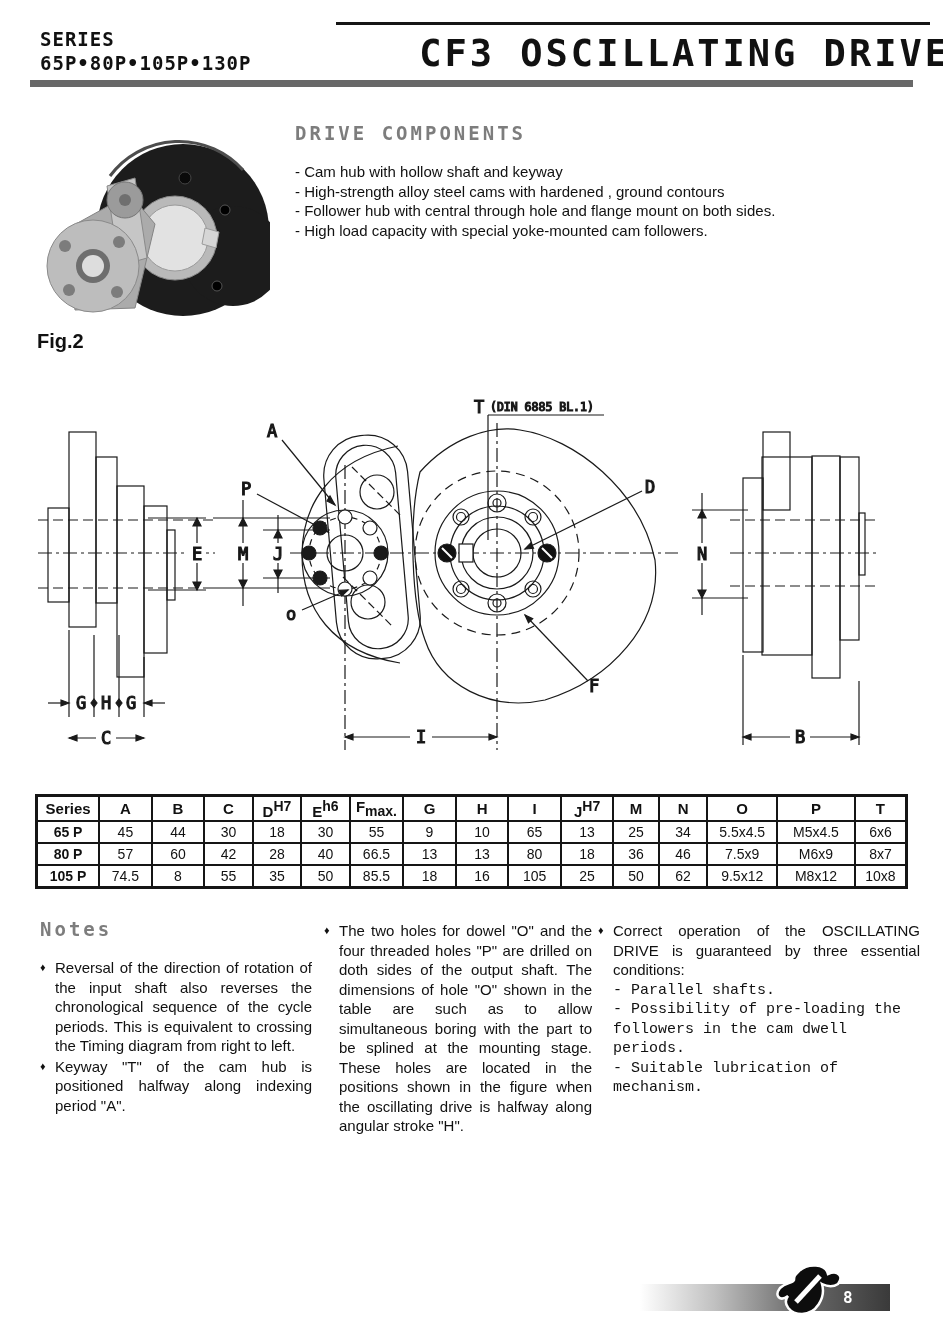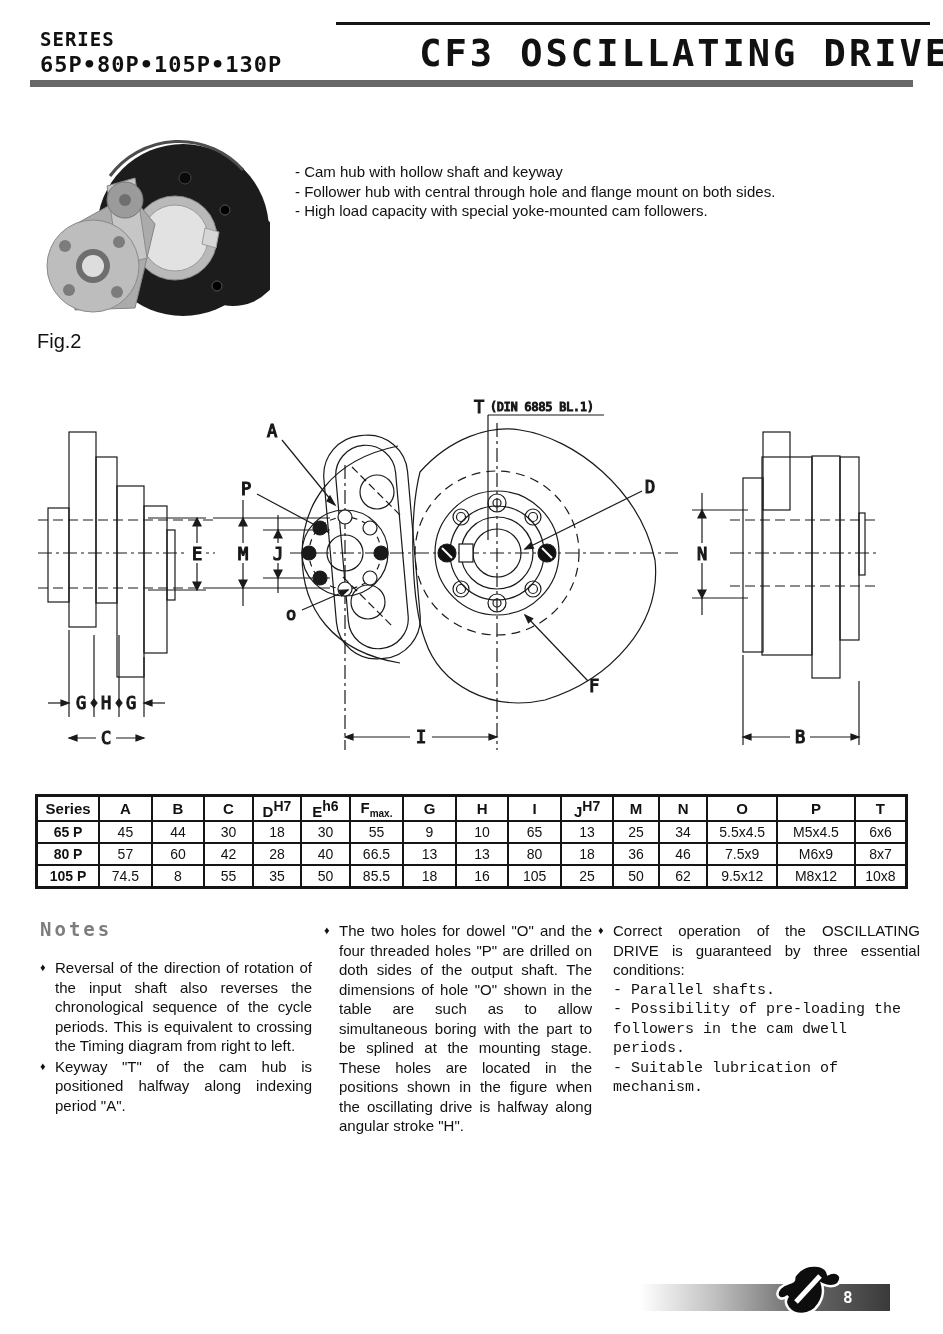--- a/index.html
+++ b/index.html
@@ -2,53 +2,53 @@
 <html><head>
 <meta charset="utf-8">
 <style>
   html,body{margin:0;padding:0;background:#e8e8e8;}
   .page{position:relative;width:943px;height:1334px;background:#ffffff;margin:0 auto;
         font-family:"Liberation Sans",sans-serif;color:#111;overflow:hidden;}
   .mono{font-family:"DejaVu Sans Mono",monospace;}
 
   
   .series-label{position:absolute;left:40px;top:28px;font-size:19px;font-weight:bold;letter-spacing:1px;}
-  .series-numbers{position:absolute;left:40px;top:52px;font-size:22px;font-weight:bold;letter-spacing:1px;}
+  .series-numbers{position:absolute;left:40px;top:52px;font-size:19px;font-weight:bold;letter-spacing:1px;}
   .title-topline{position:absolute;left:336px;top:22px;width:594px;height:3px;background:#151515;}
   .doc-title{position:absolute;left:358px;top:32px;width:592px;font-size:37px;font-weight:bold;
              letter-spacing:3px;text-align:right;white-space:nowrap;}
   .header-rule{position:absolute;left:30px;top:80px;width:883px;height:7px;background:#686868;}
 
   
   .section-heading{font-family:"DejaVu Sans Mono",monospace;font-weight:bold;color:#7d7d7d;
                    font-size:19px;letter-spacing:3px;}
   .components-heading{position:absolute;left:295px;top:122px;}
   .components-list{position:absolute;left:295px;top:162px;width:620px;font-size:15px;line-height:19.5px;}
 
   
   .photo{position:absolute;left:35px;top:138px;width:235px;height:190px;}
-  .fig-caption{position:absolute;left:37px;top:330px;font-size:20px;}
+  .fig-caption{position:absolute;left:37px;top:330px;font-size:20px;font-weight:bold;}
 
   
   .drawing{position:absolute;left:30px;top:395px;width:885px;height:380px;}
   .drawing svg{display:block;}
   .dim-label{font-family:"DejaVu Sans Mono",monospace;font-size:17px;fill:#111;}
   .dim-label-small{font-family:"DejaVu Sans Mono",monospace;font-size:11.5px;fill:#111;}
 
   
   .dim-table{position:absolute;left:35px;top:794px;width:873px;border-collapse:collapse;
              table-layout:fixed;font-size:14px;}
   .dim-table th,.dim-table td{border:2px solid #151515;text-align:center;padding:0;height:20px;
              overflow:hidden;white-space:nowrap;}
   .dim-table thead th{height:23px;font-size:15px;}
   .dim-table td{font-weight:normal;}
   .dim-table .series-cell{font-weight:bold;}
   .dim-table{border:3px solid #151515;}
   .dim-table sup{font-size:14px;vertical-align:super;}
-  .dim-table sub{font-size:10px;vertical-align:sub;}
+  .dim-table sub{font-size:14px;vertical-align:sub;}
 
   
   .notes-heading{position:absolute;left:40px;top:918px;}
   .notes-col{position:absolute;font-size:15px;line-height:19.5px;}
   .notes-col1{left:40px;top:958px;width:272px;}
   .notes-col2{left:324px;top:921px;width:268px;}
   .notes-col3{left:598px;top:921px;width:322px;}
   .note-item{position:relative;padding-left:15px;text-align:justify;margin-bottom:1px;}
   .note-item .bullet{position:absolute;left:0;top:0;font-size:11px;}
   .cond-item{padding-left:15px;text-align:left;font-family:Liberation Mono, monospace;}
@@ -94,22 +94,24 @@
       <circle cx="58" cy="128" r="17" fill="#6e6e6e"></circle>
       <circle cx="58" cy="128" r="11" fill="#dddddd"></circle>
       <circle cx="30" cy="108" r="6" fill="#7c7c7c"></circle>
       <circle cx="84" cy="104" r="6" fill="#7c7c7c"></circle>
       <circle cx="34" cy="152" r="6" fill="#7c7c7c"></circle>
       <circle cx="82" cy="154" r="6" fill="#7c7c7c"></circle>
     </svg>
   </div>
   <div class="fig-caption">Fig.2</div>
 
+  <div class="section-heading components-heading">DRIVE COMPONENTS</div>
   <div class="components-list">
     <div>- Cam hub with hollow shaft and keyway</div>
+    <div>- High-strength alloy steel cams with hardened , ground contours</div>
     <div>- Follower hub with central through hole and flange mount on both sides.</div>
     <div>- High load capacity with special yoke-mounted cam followers.</div>
   </div>
 
   <div class="drawing">
   <svg width="885" height="380" viewBox="0 0 885 380" stroke="#1a1a1a" stroke-width="1.2" fill="none">
 
     <g>
       <rect x="18" y="113" width="21" height="94"></rect>
       <rect x="39" y="37" width="27" height="195"></rect>

